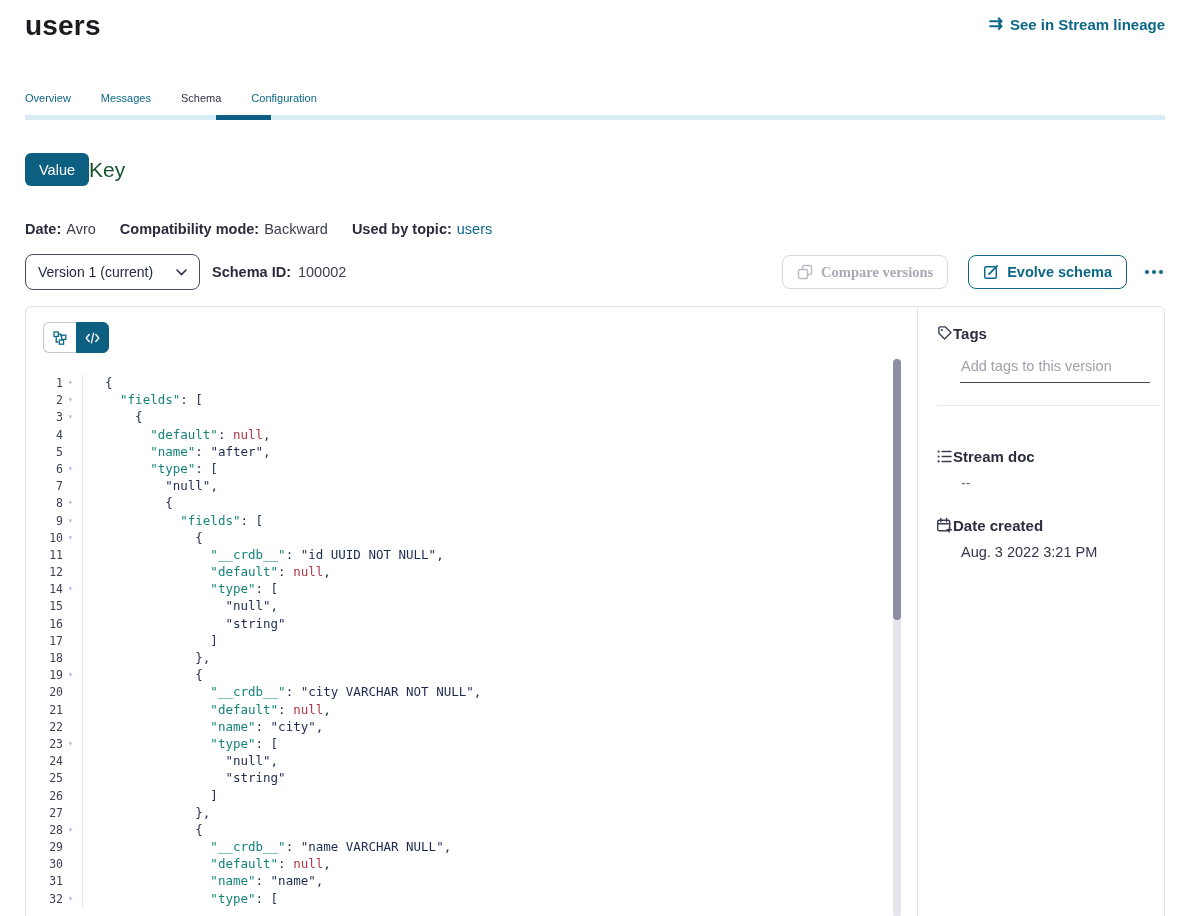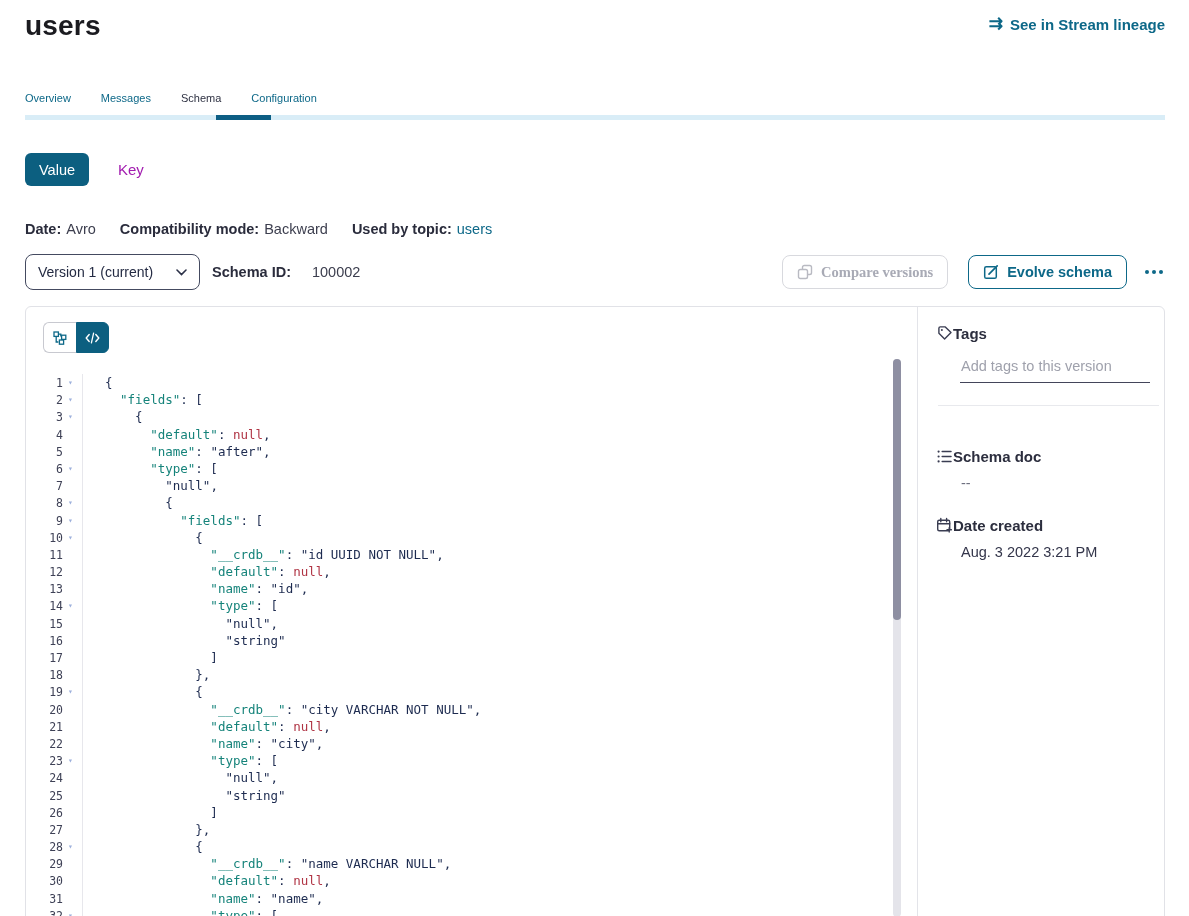--- a/index.html
+++ b/index.html
@@ -29,35 +29,35 @@
   .tabs-row{display:flex;gap:30px;}
   .tab{font-size:11px;line-height:20px;color:var(--accent);cursor:pointer;text-decoration:none;}
   .tab.active{color:#2e3142;}
   .tab-track{position:relative;margin-top:7px;height:5px;background:var(--tab-track);}
   .tab-indicator{position:absolute;top:0;height:5px;background:#0d5e84;}
 
   
   .vk-row{margin-top:33px;display:flex;align-items:center;}
   .btn-value{border:none;background:var(--accent-dark);color:#fff;font-family:inherit;
     font-size:14.5px;padding:7px 14px;border-radius:6px;height:33px;cursor:pointer;}
-  .key-link{margin-left:29px;color:#a21caf;font-size:15px;cursor:pointer;text-decoration:none;}
+  .key-link{color:#14532d;font-size:21px;cursor:pointer;text-decoration:none;}
 
   
   .meta-row{margin-top:35px;display:flex;align-items:baseline;font-size:14.5px;color:var(--ink-soft);}
   .meta-row b{color:#2a2c3c;font-weight:700;margin-right:5px;}
   .meta-group{display:flex;align-items:baseline;margin-right:24px;}
   .meta-link{color:var(--accent);cursor:pointer;text-decoration:none;}
 
   
   .version-row{margin-top:17px;display:flex;align-items:center;}
   .select{width:175px;height:36px;border:1px solid #444a60;border-radius:8px;display:flex;
     align-items:center;padding:16px 12px;font-size:14px;color:#242b43;cursor:pointer;background:#fff;}
   .select svg{margin-left:auto;}
   .sid-label{font-weight:700;font-size:14.5px;color:#2a2c3c;margin-left:12px;}
-  .sid-value{font-size:14.5px;color:var(--ink-soft);margin-left:21px;}
+  .sid-value{font-size:14.5px;color:var(--ink-soft);margin-left:7px;}
   .spacer{flex:1;}
   .btn{display:flex;align-items:center;gap:8px;height:34px;border-radius:8px;background:#fff;
     font-family:inherit;font-size:14.5px;cursor:pointer;padding:0 14px;}
   .btn-compare{border:1px solid #d8d9de;color:#a8aab5;font-weight:600;font-family:Liberation Serif, serif;}
   .btn-evolve{border:1px solid var(--accent);color:var(--accent);font-weight:600;margin-left:20px;}
   .more-dots{display:flex;gap:3px;margin-left:16px;padding:6px 2px;cursor:pointer;}
   .more-dots i{width:4px;height:4px;border-radius:50%;background:var(--accent);}
 
   
   .card{margin-top:16px;border:1px solid var(--border);border-radius:6px;height:640px;display:flex;}
@@ -256,26 +256,20 @@
             <span class="gutter-sep"></span>
             <span class="code-text">              <span class="tk-key">"__crdb__"</span><span class="tk-punct">: </span><span class="tk-str">"id UUID NOT NULL"</span><span class="tk-punct">,</span></span>
           </div>
           <div class="code-line">
             <span class="ln">12</span>
             <span class="fold"></span>
             <span class="gutter-sep"></span>
             <span class="code-text">              <span class="tk-key">"default"</span><span class="tk-punct">: </span><span class="tk-null">null</span><span class="tk-punct">,</span></span>
           </div>
           <div class="code-line">
-            <span class="ln">13</span>
-            <span class="fold"></span>
-            <span class="gutter-sep"></span>
-            <span class="code-text">              <span class="tk-key">"name"</span><span class="tk-punct">: </span><span class="tk-str">"id"</span><span class="tk-punct">,</span></span>
-          </div>
-          <div class="code-line">
             <span class="ln">14</span>
             <span class="fold">▾</span>
             <span class="gutter-sep"></span>
             <span class="code-text">              <span class="tk-key">"type"</span><span class="tk-punct">: [</span></span>
           </div>
           <div class="code-line">
             <span class="ln">15</span>
             <span class="fold"></span>
             <span class="gutter-sep"></span>
             <span class="code-text">                <span class="tk-str">"null"</span><span class="tk-punct">,</span></span>
@@ -406,21 +400,21 @@
       <div class="side-section sec-doc">
         <div class="side-header">
           <svg width="17" height="17" viewBox="0 0 17 17" fill="none">
             <circle cx="2.6" cy="3.6" r="1.1" fill="#3a3d52"></circle>
               <path d="M6.2 3.6 H15" stroke="#3a3d52" stroke-width="1.5" stroke-linecap="round"></path>
             <circle cx="2.6" cy="8.5" r="1.1" fill="#3a3d52"></circle>
               <path d="M6.2 8.5 H15" stroke="#3a3d52" stroke-width="1.5" stroke-linecap="round"></path>
             <circle cx="2.6" cy="13.4" r="1.1" fill="#3a3d52"></circle>
               <path d="M6.2 13.4 H15" stroke="#3a3d52" stroke-width="1.5" stroke-linecap="round"></path>
           </svg>
-          <h3>Schema doc</h3>
+          <h3>Stream doc</h3>
         </div>
         <div class="side-value muted">--</div>
       </div>
 
       <div class="side-section sec-date">
         <div class="side-header">
           <svg width="17" height="17" viewBox="0 0 17 17" fill="none">
             <rect x="1.7" y="3.2" width="12" height="10.6" rx="1.5" stroke="#3a3d52" stroke-width="1.4"></rect>
             <path d="M4.8 1.5v3.2 M10.6 1.5v3.2 M1.7 6.8h12" stroke="#3a3d52" stroke-width="1.4" stroke-linecap="round"></path>
             <path d="M13.2 10.6v4.4 M11 12.8h4.4" stroke="#3a3d52" stroke-width="1.4" stroke-linecap="round"></path>

